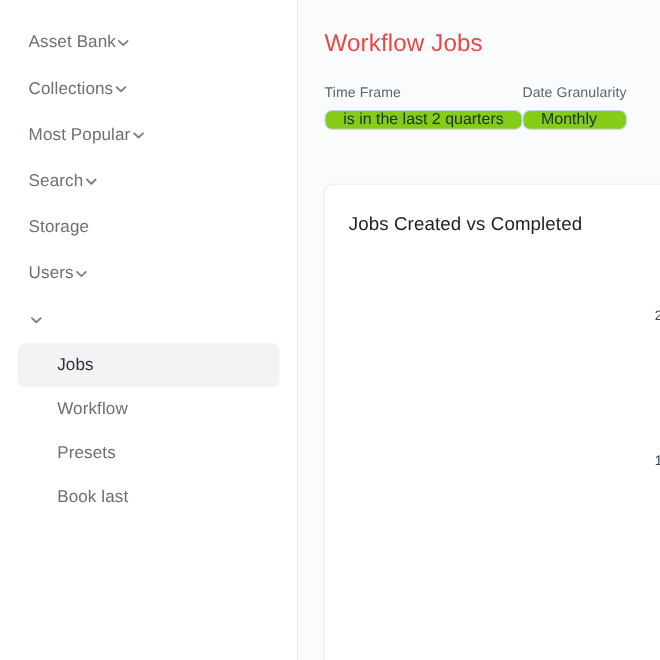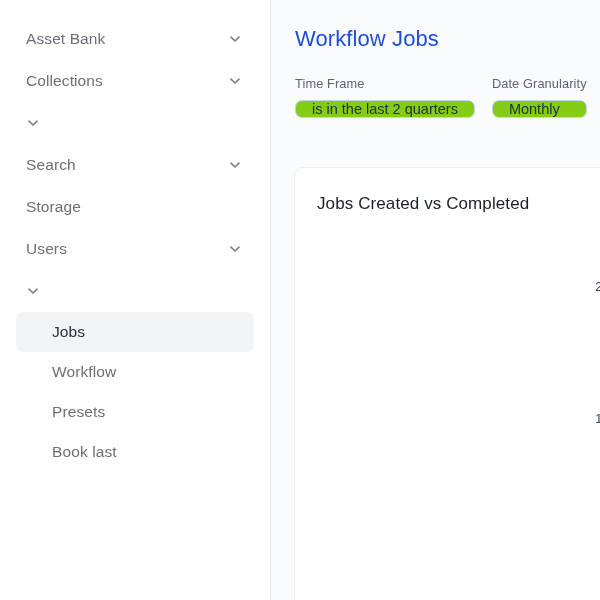--- a/index.html
+++ b/index.html
@@ -31,21 +31,20 @@
     box-sizing: border-box;
     padding-top: 18px;
     flex: 0 0 271px;
   }
   .nav-item {
     position: relative;
     height: 42px;
     margin: 0 16px;
     display: flex;
     align-items: center;
-    justify-content: space-between;
     cursor: pointer;
     border-radius: 6px;
     padding: 0 12px 0 10px;
     box-sizing: border-box;
   }
   .nav-label {
     font-size: 15.5px;
     color: #6b6f76;
     letter-spacing: 0.1px;
     white-space: nowrap;
@@ -87,31 +86,30 @@
     flex: 1 1 auto;
     height: 600px;
     background: #fafbfc;
     overflow: hidden;
   }
   .page-title {
     position: absolute;
     left: 24px;
     top: 26px;
     font-size: 22px;
-    color: #1d4ed8;
+    color: #ef4444;
     letter-spacing: 0.1px;
     white-space: nowrap;
   }
 
   .filters {
     position: absolute;
     left: 24px;
     top: 76px;
     display: flex;
-    gap: 17px;
     align-items: flex-start;
   }
   .filter-group { display: flex; flex-direction: column; }
   .filter-label {
     font-size: 12.8px;
     color: #5d6471;
     margin-bottom: 9px;
     letter-spacing: 0.1px;
     white-space: nowrap;
   }
@@ -188,20 +186,21 @@
     <div class="nav-item">
       <span class="nav-label">Collections</span>
       <span class="chev">
         <svg viewBox="0 0 14 14" width="14" height="14">
             <path d="M3 5.2 L7 9 L11 5.2" fill="none" stroke="#7b8089" stroke-width="1.7" stroke-linecap="round" stroke-linejoin="round"></path>
           </svg>
       </span>
     </div>
 
     <div class="nav-item">
+      <span class="nav-label">Most Popular</span>
       <span class="chev">
         <svg viewBox="0 0 14 14" width="14" height="14">
             <path d="M3 5.2 L7 9 L11 5.2" fill="none" stroke="#7b8089" stroke-width="1.7" stroke-linecap="round" stroke-linejoin="round"></path>
           </svg>
       </span>
     </div>
 
     <div class="nav-item">
       <span class="nav-label">Search</span>
       <span class="chev">

